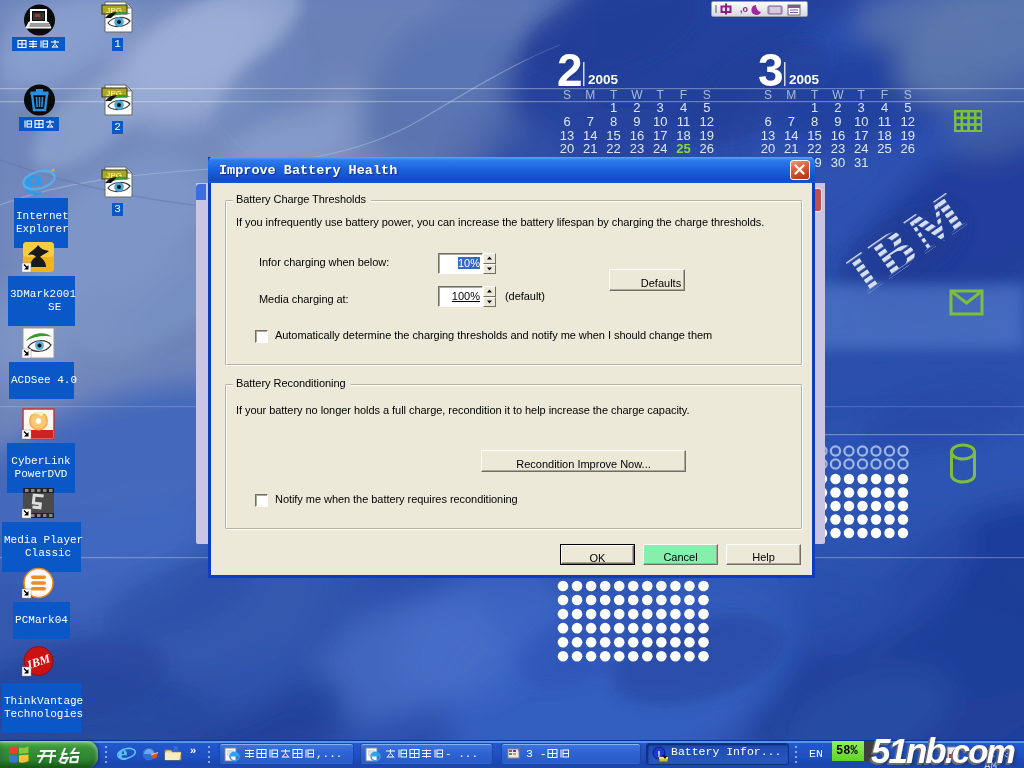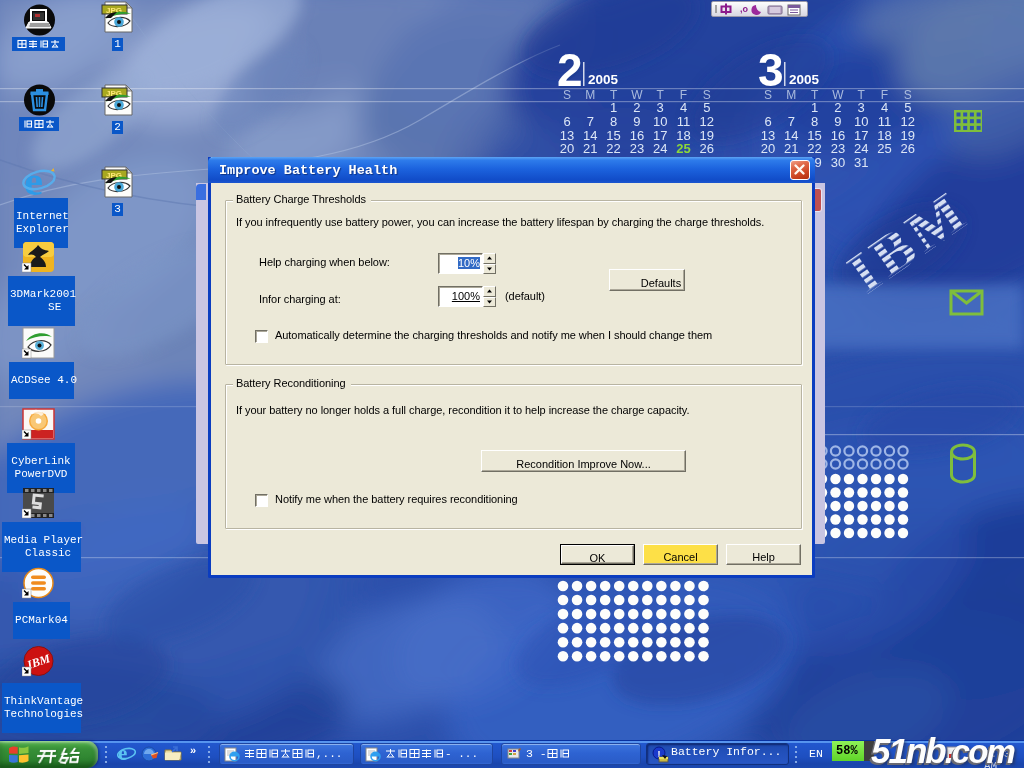--- a/index.html
+++ b/index.html
@@ -507,22 +507,22 @@
 <div class="abs" style="left:225px;top:200px;width:575px;height:163px;
  border:1px solid #B8B4A2;box-shadow:1px 1px 0 #fff, inset 1px 1px 0 #fff;border-radius:1px;"></div>
 <div class="abs" style="left:233px;top:193px;width:132px;height:14px;background:#ECE9D8;
  font-size:11px;letter-spacing:-0.05px;color:#000;padding:0 3px;white-space:nowrap">Battery Charge Thresholds</div>
 <div class="abs" style="left:225px;top:384px;width:575px;height:143px;
  border:1px solid #B8B4A2;box-shadow:1px 1px 0 #fff, inset 1px 1px 0 #fff;border-radius:1px;"></div>
 <div class="abs" style="left:233px;top:377px;width:112px;height:14px;background:#ECE9D8;
  font-size:11px;letter-spacing:-0.05px;color:#000;padding:0 3px;white-space:nowrap">Battery Reconditioning</div>
 <div class="abs" style="left:236px;top:216px;font-size:11px;letter-spacing:-0.05px;color:#000;white-space:pre;">If you infrequently use battery power, you can increase the battery lifespan by charging the charge thresholds.</div>
 <div class="abs" style="left:236px;top:404px;font-size:11px;letter-spacing:-0.05px;color:#000;white-space:pre;">If your battery no longer holds a full charge, recondition it to help increase the charge capacity.</div>
-<div class="abs" style="left:259px;top:256px;font-size:11px;letter-spacing:-0.05px;color:#000;white-space:pre;">Help charging when below:</div>
-<div class="abs" style="left:259px;top:293px;font-size:11px;letter-spacing:-0.05px;color:#000;white-space:pre;">Infor charging at:</div>
+<div class="abs" style="left:259px;top:256px;font-size:11px;letter-spacing:-0.05px;color:#000;white-space:pre;">Infor charging when below:</div>
+<div class="abs" style="left:259px;top:293px;font-size:11px;letter-spacing:-0.05px;color:#000;white-space:pre;">Media charging at:</div>
 <div class="abs" style="left:505px;top:290px;font-size:11px;letter-spacing:-0.05px;color:#000;white-space:pre;">(default)</div>
 <div class="abs" style="left:438px;top:253px;width:45px;height:21px;background:#fff;
  border:1px solid #716F64;border-right-color:#fff;border-bottom-color:#fff;
  box-shadow:inset 1px 1px 0 #ACA899;box-sizing:border-box;text-align:right;">
  <span style="font-size:11px;background:#316AC5;color:#fff;position:absolute;right:2px;top:3px;">10%</span>
   </div>
 <div class="abs" style="left:483px;top:253px;width:13px;height:21px;">
  <div style="position:absolute;left:0;top:0;width:13px;height:10.5px;background:#ECE9D8;border:1px solid;border-color:#fff #716F64 #716F64 #fff;box-sizing:border-box;line-height:0"><svg width="11" height="8" viewBox="0 0 11 8">
         <path d="M5.5,2.5 L8,5.5 L3,5.5 Z" fill="#000"></path>
       </svg></div>
@@ -552,21 +552,21 @@
  <div style="width:100%;height:100%;background:#ECE9D8;border:1px solid;border-color:#fff #716F64 #716F64 #fff;
   box-shadow:inset -1px -1px 0 #ACA899;box-sizing:border-box;text-align:center;">
   <span style="font-size:11px;position:relative;top:3px;">Recondition Improve Now...</span></div>
   </div>
 <div class="abs" style="left:560px;top:544px;width:75px;height:21px;border:1px solid #000;box-sizing:border-box;">
  <div style="width:100%;height:100%;background:#ECE9D8;border:1px solid;border-color:#fff #716F64 #716F64 #fff;
   box-shadow:inset -1px -1px 0 #ACA899;box-sizing:border-box;text-align:center;">
   <span style="font-size:11px;position:relative;top:2px;">OK</span></div>
   </div>
 <div class="abs" style="left:643px;top:544px;width:75px;height:21px;box-sizing:border-box;">
- <div style="width:100%;height:100%;background:#fde047;border:1px solid;border-color:#fff #716F64 #716F64 #fff;
+ <div style="width:100%;height:100%;background:#86efac;border:1px solid;border-color:#fff #716F64 #716F64 #fff;
   box-shadow:inset -1px -1px 0 #ACA899;box-sizing:border-box;text-align:center;">
   <span style="font-size:11px;position:relative;top:2px;">Cancel</span></div>
   </div>
 <div class="abs" style="left:726px;top:544px;width:75px;height:21px;box-sizing:border-box;">
  <div style="width:100%;height:100%;background:#ECE9D8;border:1px solid;border-color:#fff #716F64 #716F64 #fff;
   box-shadow:inset -1px -1px 0 #ACA899;box-sizing:border-box;text-align:center;">
   <span style="font-size:11px;position:relative;top:2px;">Help</span></div>
   </div>
 <div class="abs" style="left:255px;top:330px;width:13px;height:13px;background:#fff;
  border:1px solid #716F64;border-right-color:#fff;border-bottom-color:#fff;

